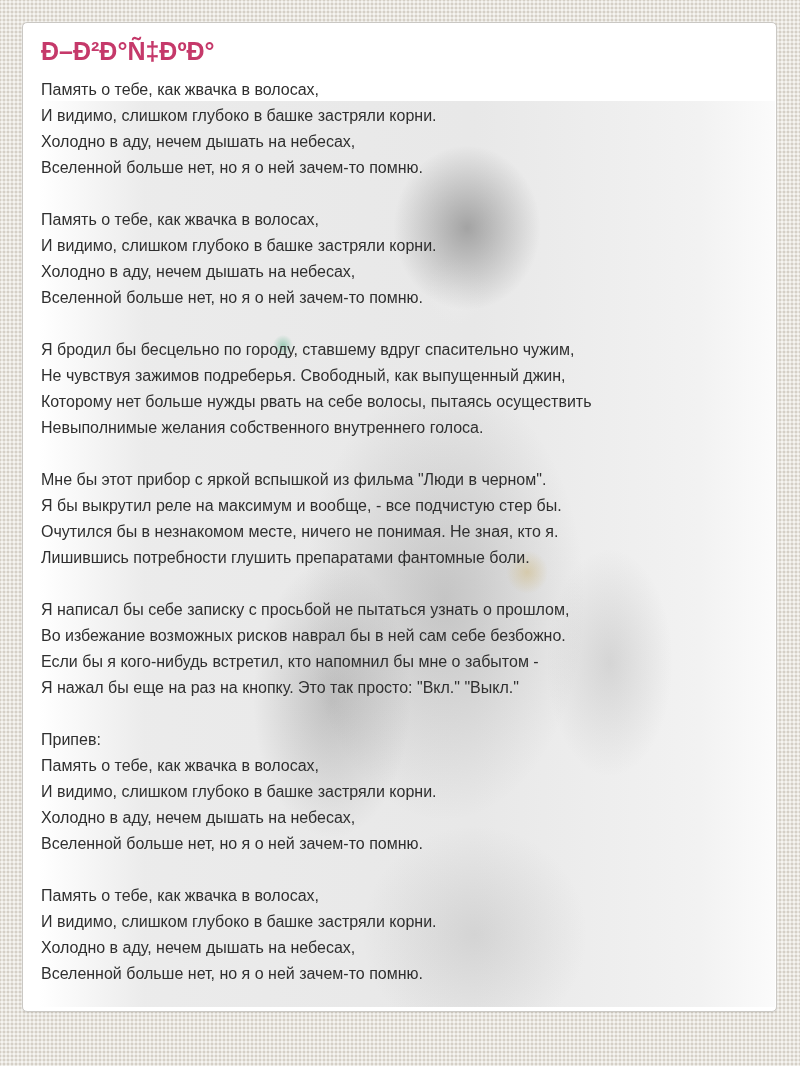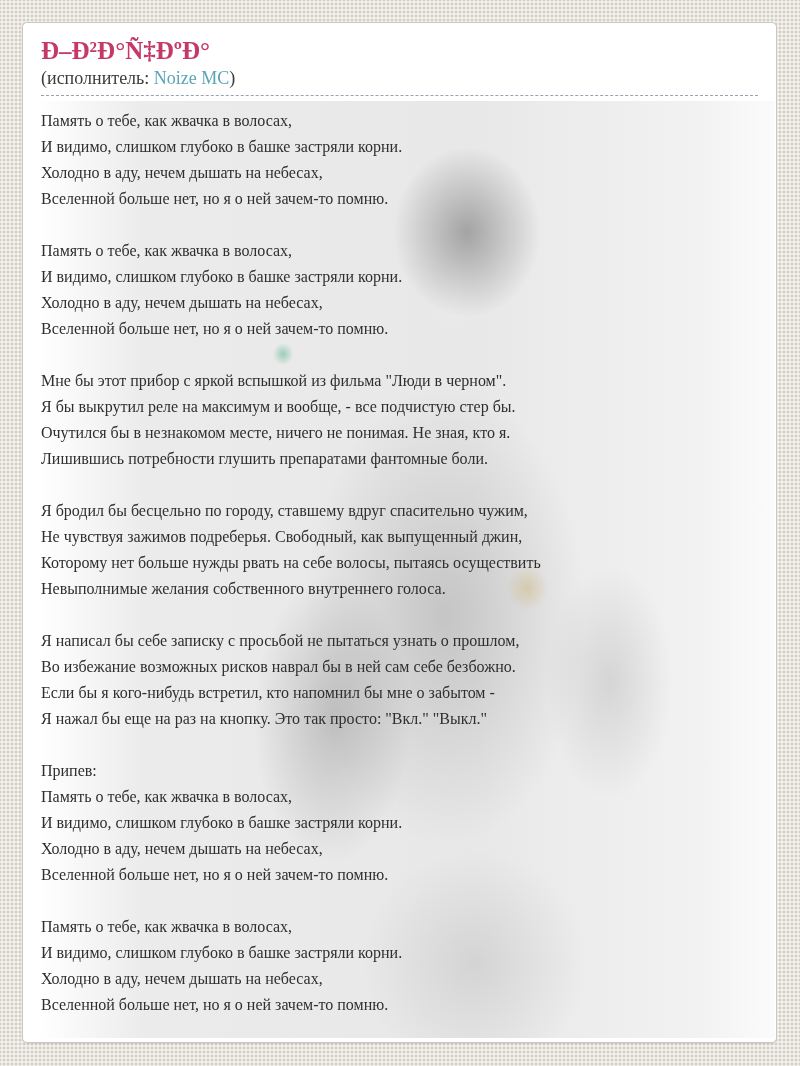--- a/index.html
+++ b/index.html
@@ -24,21 +24,20 @@
   }
   .card{
     position:relative;
     margin:22px 23px 0 22px;
     background:var(--cardbg);
     border:1px solid #cac8c4;
     border-radius:5px;
     box-shadow:0 1px 2px rgba(0,0,0,0.07);
     padding:12px 18px 24px 18px;
     overflow:hidden;
-    font-family:Liberation Serif, serif;
   }
   h1.song-title{
     margin:2px 0 0 0;
     font-size:25px;
     line-height:28px;
     font-weight:bold;
     color:var(--accent);
     position:relative;z-index:2;
   }
   .artist-line{
@@ -79,27 +78,24 @@
   }
   .lyrics p{margin:0 0 26px 0;}
   .lyrics p:last-child{margin-bottom:0;}
 </style>
 </head>
 <body>
 
 <div class="page">
   <div class="card">
     <h1 class="song-title">Ð–Ð²Ð°Ñ‡ÐºÐ°</h1>
-    <div class="artist-line">
-      <span>(исполнитель: </span><a href="#">Noize MC</a><span>)</span>
-    </div>
     <div class="photo-bg"></div>
     <div class="lyrics">
         <p>Память о тебе, как жвачка в волосах,<br>И видимо, слишком глубоко в башке застряли корни.<br>Холодно в аду, нечем дышать на небесах,<br>Вселенной больше нет, но я о ней зачем-то помню.</p>
         <p>Память о тебе, как жвачка в волосах,<br>И видимо, слишком глубоко в башке застряли корни.<br>Холодно в аду, нечем дышать на небесах,<br>Вселенной больше нет, но я о ней зачем-то помню.</p>
+        <p>Я бродил бы бесцельно по городу, ставшему вдруг спасительно чужим,<br>Не чувствуя зажимов подреберья. Свободный, как выпущенный джин,<br>Которому нет больше нужды рвать на себе волосы, пытаясь осуществить<br>Невыполнимые желания собственного внутреннего голоса.</p>
         <p>Мне бы этот прибор с яркой вспышкой из фильма "Люди в черном".<br>Я бы выкрутил реле на максимум и вообще, - все подчистую стер бы.<br>Очутился бы в незнакомом месте, ничего не понимая. Не зная, кто я.<br>Лишившись потребности глушить препаратами фантомные боли.</p>
-        <p>Я бродил бы бесцельно по городу, ставшему вдруг спасительно чужим,<br>Не чувствуя зажимов подреберья. Свободный, как выпущенный джин,<br>Которому нет больше нужды рвать на себе волосы, пытаясь осуществить<br>Невыполнимые желания собственного внутреннего голоса.</p>
         <p>Я написал бы себе записку с просьбой не пытаться узнать о прошлом,<br>Во избежание возможных рисков наврал бы в ней сам себе безбожно.<br>Если бы я кого-нибудь встретил, кто напомнил бы мне о забытом -<br>Я нажал бы еще на раз на кнопку. Это так просто: "Вкл." "Выкл."</p>
         <p>Припев:<br>Память о тебе, как жвачка в волосах,<br>И видимо, слишком глубоко в башке застряли корни.<br>Холодно в аду, нечем дышать на небесах,<br>Вселенной больше нет, но я о ней зачем-то помню.</p>
         <p>Память о тебе, как жвачка в волосах,<br>И видимо, слишком глубоко в башке застряли корни.<br>Холодно в аду, нечем дышать на небесах,<br>Вселенной больше нет, но я о ней зачем-то помню.</p>
       </div>
   </div>
 </div>
 
 </body></html>

